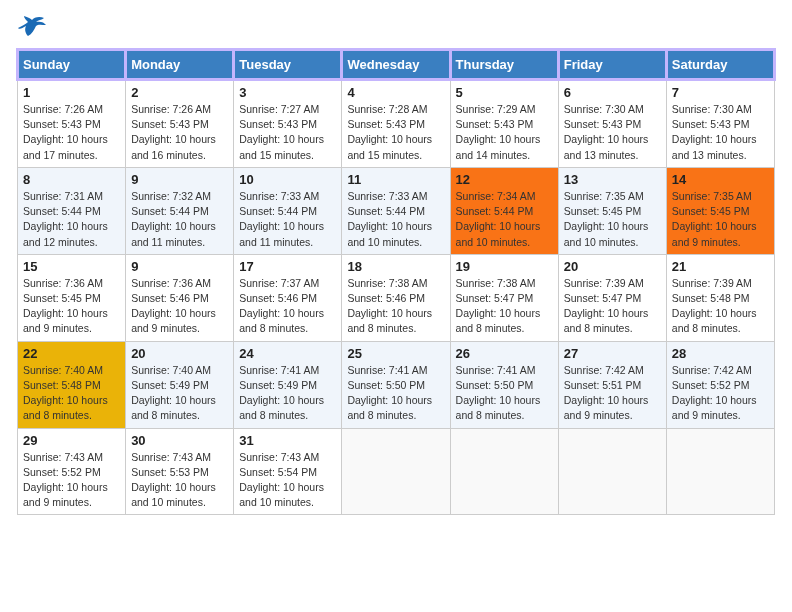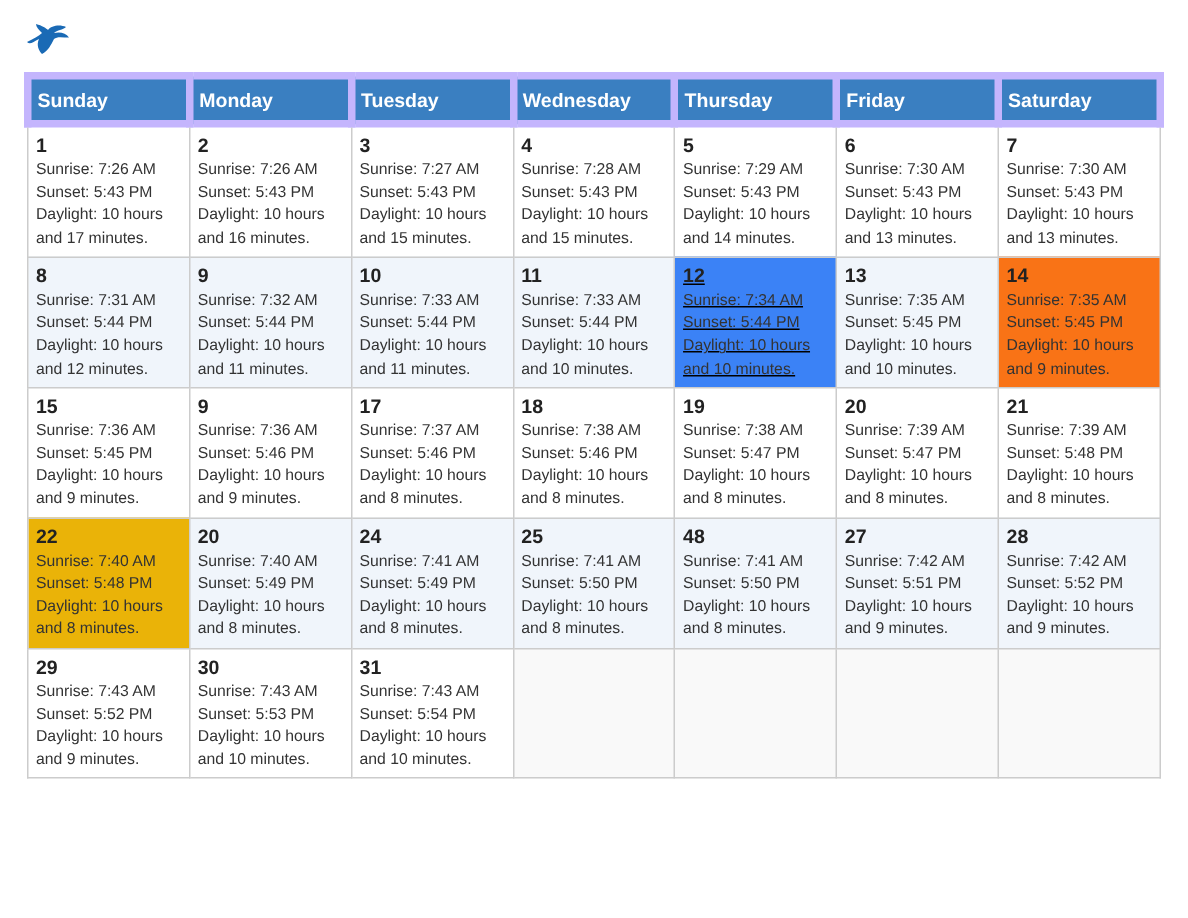--- a/index.html
+++ b/index.html
@@ -51,21 +51,21 @@
       border-collapse: collapse;
       font-size: 11px;
     }
     .calendar thead tr th {
       background-color: #3a7fc1;
       color: #fff;
       padding: 6px 4px;
       text-align: left;
       font-size: 13px;
       font-weight: bold;
-      border: 5px solid #c4b5fd;
+      border: 3px solid #c4b5fd;
     }
     .calendar tbody tr td {
       vertical-align: top;
       padding: 4px 5px;
       border: 1px solid #ccc;
       width: 14.28%;
       min-height: 80px;
       background: #fff;
     }
     .calendar tbody tr:nth-child(even) td {
@@ -159,21 +159,21 @@
           <div class="day-info">Sunrise: 7:32 AM<br>Sunset: 5:44 PM<br>Daylight: 10 hours<br>and 11 minutes.</div>
         </td>
         <td style="background: rgb(240, 245, 251);">
           <span class="day-number">10</span>
           <div class="day-info">Sunrise: 7:33 AM<br>Sunset: 5:44 PM<br>Daylight: 10 hours<br>and 11 minutes.</div>
         </td>
         <td style="background: rgb(240, 245, 251);">
           <span class="day-number">11</span>
           <div class="day-info">Sunrise: 7:33 AM<br>Sunset: 5:44 PM<br>Daylight: 10 hours<br>and 10 minutes.</div>
         </td>
-        <td style="background: #3b82f6; text-decoration: underline;">
+        <td style="background: #f97316;">
           <span class="day-number">12</span>
           <div class="day-info">Sunrise: 7:34 AM<br>Sunset: 5:44 PM<br>Daylight: 10 hours<br>and 10 minutes.</div>
         </td>
         <td style="background: rgb(240, 245, 251); margin-top: 34px;">
           <span class="day-number">13</span>
           <div class="day-info">Sunrise: 7:35 AM<br>Sunset: 5:45 PM<br>Daylight: 10 hours<br>and 10 minutes.</div>
         </td>
         <td style="background: #f97316;">
           <span class="day-number">14</span>
           <div class="day-info">Sunrise: 7:35 AM<br>Sunset: 5:45 PM<br>Daylight: 10 hours<br>and 9 minutes.</div>
@@ -220,21 +220,21 @@
         </td>
         <td style="background: rgb(240, 245, 251);">
           <span class="day-number">24</span>
           <div class="day-info">Sunrise: 7:41 AM<br>Sunset: 5:49 PM<br>Daylight: 10 hours<br>and 8 minutes.</div>
         </td>
         <td style="background: rgb(240, 245, 251);">
           <span class="day-number">25</span>
           <div class="day-info">Sunrise: 7:41 AM<br>Sunset: 5:50 PM<br>Daylight: 10 hours<br>and 8 minutes.</div>
         </td>
         <td style="background: rgb(240, 245, 251);">
-          <span class="day-number">48</span>
+          <span class="day-number">26</span>
           <div class="day-info">Sunrise: 7:41 AM<br>Sunset: 5:50 PM<br>Daylight: 10 hours<br>and 8 minutes.</div>
         </td>
         <td style="background: rgb(240, 245, 251);">
           <span class="day-number">27</span>
           <div class="day-info">Sunrise: 7:42 AM<br>Sunset: 5:51 PM<br>Daylight: 10 hours<br>and 9 minutes.</div>
         </td>
         <td style="background: rgb(240, 245, 251);">
           <span class="day-number">28</span>
           <div class="day-info">Sunrise: 7:42 AM<br>Sunset: 5:52 PM<br>Daylight: 10 hours<br>and 9 minutes.</div>
         </td>

